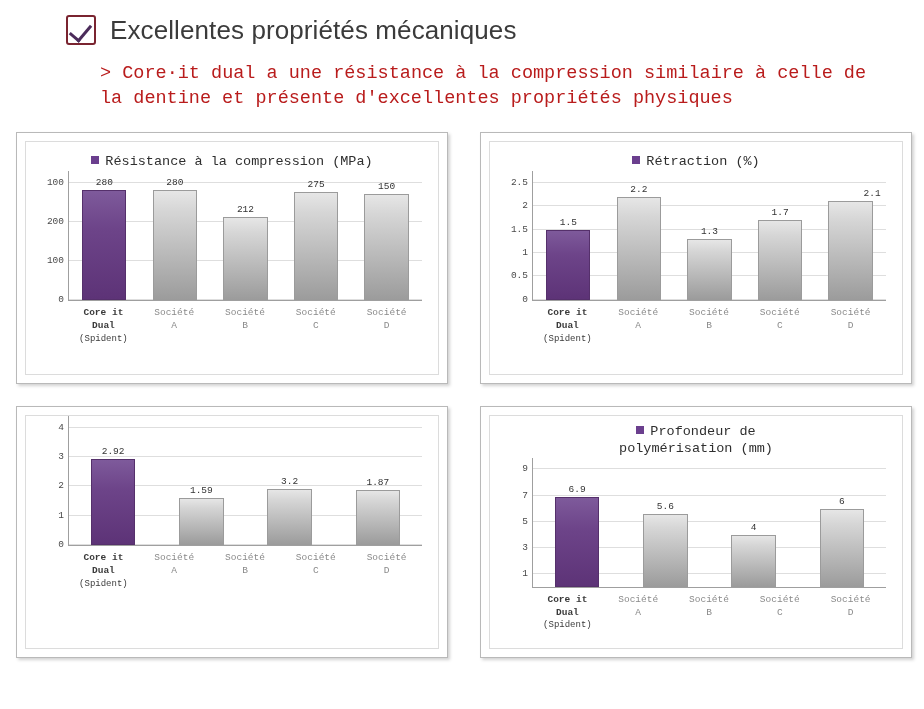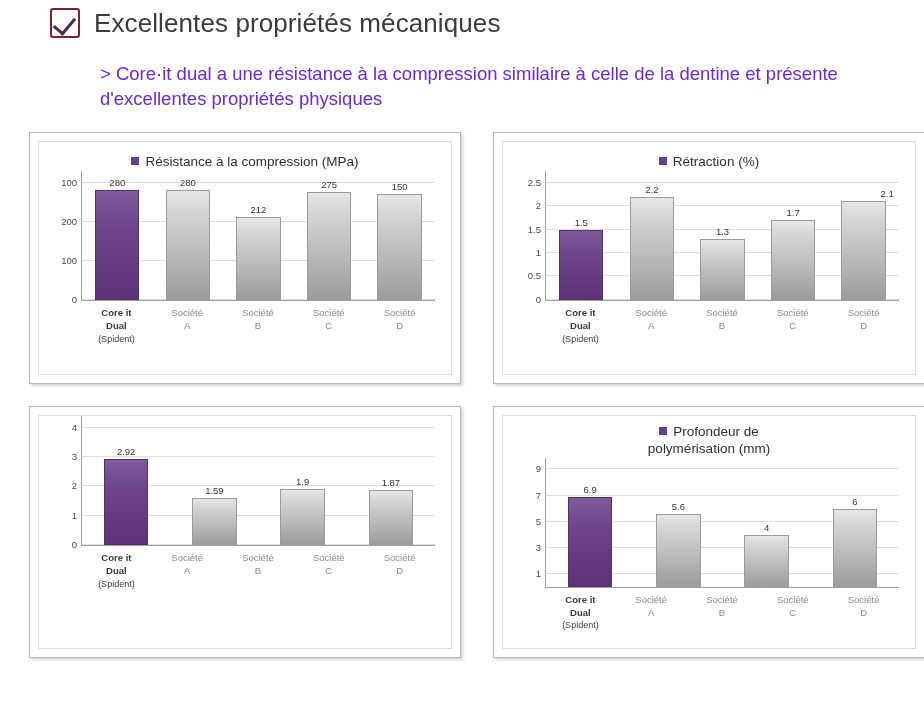--- a/index.html
+++ b/index.html
@@ -17,23 +17,24 @@
   .page {
     position: relative;
     width: 924px;
     height: 709px;
     box-sizing: border-box;
   }
 
   
   .header {
     display: flex;
-    align-items: flex-start;
+    align-items: center;
     padding: 8px 0 0 50px;
     height: 44px;
+    margin-left: 16px;
   }
   .check-box-icon {
     width: 30px;
     height: 30px;
     border: 2.5px solid #7a2430;
     border-radius: 3px;
     position: relative;
     flex: 0 0 auto;
     box-sizing: border-box;
   }
@@ -52,41 +53,43 @@
     margin-left: 14px;
     font-size: 26px;
     color: #3b3b3b;
     letter-spacing: .1px;
     white-space: nowrap;
   }
 
   .subtitle {
     padding: 10px 0 0 100px;
     font-size: 18.5px;
-    color: #6d28d9;
+    color: #b91c1c;
     line-height: 1.35;
     max-width: 790px;
+    font-family: Liberation Mono, monospace;
   }
   .subtitle .brand {
     font-weight: normal;
   }
 
   
   .charts {
     position: absolute;
     left: 0;
     top: 128px;
     width: 772px;
     display: grid;
     grid-template-columns: 460px 460px;
     grid-template-rows: 264px 264px;
     column-gap: 4px;
     row-gap: 10px;
-    padding-left: 21px;
-    box-sizing: border-box;
+    padding-left: 8px;
+    box-sizing: border-box;
+    font-family: Liberation Mono, monospace;
   }
   .panel {
     position: relative;
     background: #ffffff;
     border: 1px solid #b9b9b9;
     box-shadow: 2px 2px 3px rgba(0,0,0,.18);
     box-sizing: border-box;
     width: 432px;
     height: 252px;
     margin: 4px 0 0 8px;
@@ -354,21 +357,21 @@
               <div class="bars">
                 <div class="bar-wrap">
                   <div class="bar-value" style="bottom: calc(66.3636% + 2px);">2.92</div>
                   <div class="bar highlight" style="height: 66.3636%;"></div>
                 </div>
                 <div class="bar-wrap">
                   <div class="bar-value" style="bottom: calc(36.1364% + 2px);">1.59</div>
                   <div class="bar" style="height: 36.1364%;"></div>
                 </div>
                 <div class="bar-wrap">
-                  <div class="bar-value" style="bottom: calc(43.1818% + 2px);">1.9</div>
+                  <div class="bar-value" style="bottom: calc(43.1818% + 2px);">3.2</div>
                   <div class="bar" style="height: 43.1818%;"></div>
                 </div>
                 <div class="bar-wrap">
                   <div class="bar-value" style="bottom: calc(42.5% + 2px);">1.87</div>
                   <div class="bar" style="height: 42.5%;"></div>
                 </div>
               </div>
             </div>
             <div class="xlabels">
               <div class="xlabel highlight"><span>Core it</span><br><span>Dual</span><br><span class="sub">(Spident)</span></div>

